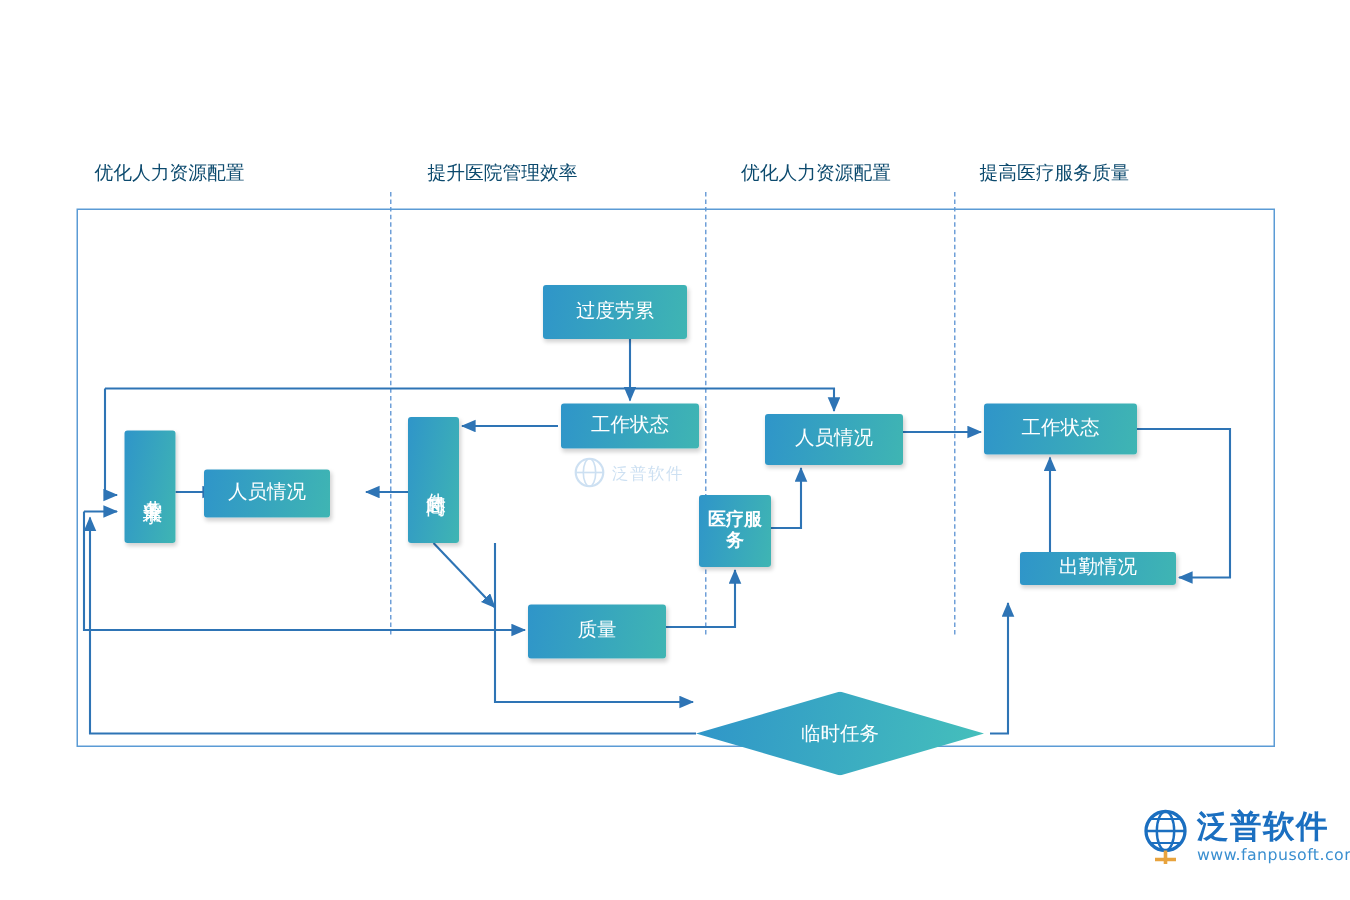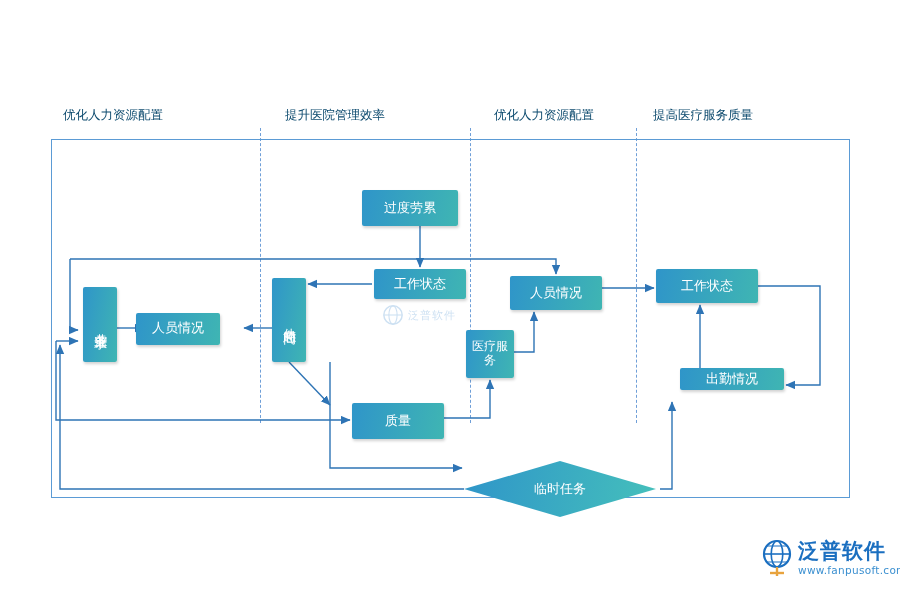--- a/index.html
+++ b/index.html
@@ -184,21 +184,21 @@
     </g>
   </svg>
 
   <div class="node" style="left:362px; top:190px; width:96px; height:36px;">过度劳累</div>
   <div class="node" style="left:374px; top:269px; width:92px; height:30px;">工作状态</div>
   <div class="node" style="left:510px; top:276px; width:92px; height:34px;">人员情况</div>
   <div class="node" style="left:656px; top:269px; width:102px; height:34px;">工作状态</div>
   <div class="node vertical" style="left:83px; top:287px; width:34px; height:75px;">业务需求</div>
   <div class="node" style="left:136px; top:313px; width:84px; height:32px;font-family:Liberation Mono, monospace;">人员情况</div>
   <div class="node vertical" style="left:272px; top:278px; width:34px; height:84px;">休息时间</div>
-  <div class="node" style="left:466px; top:330px; width:48px; height:48px; font-size:12px;">医疗服务</div>
+  <div class="node" style="left:466px; top:330px; width:48px; height:48px; font-size:12px;font-weight:bold;">医疗服务</div>
   <div class="node" style="left:352px; top:403px; width:92px; height:36px;">质量</div>
   <div class="node" style="left:680px; top:368px; width:104px; height:22px;">出勤情况</div>
 
   <div class="diamond" style="left:464px; top:461px; width:192px; height:56px;">临时任务</div>
 
   <div class="wm-center">
     <svg width="22" height="22" viewBox="0 0 24 24">
       <circle cx="12" cy="12" r="10" fill="none" stroke="#5b9bd5" stroke-width="1.6"></circle>
       <ellipse cx="12" cy="12" rx="4.5" ry="10" fill="none" stroke="#5b9bd5" stroke-width="1.2"></ellipse>
       <path d="M2,12 L22,12" stroke="#5b9bd5" stroke-width="1.2"></path>

